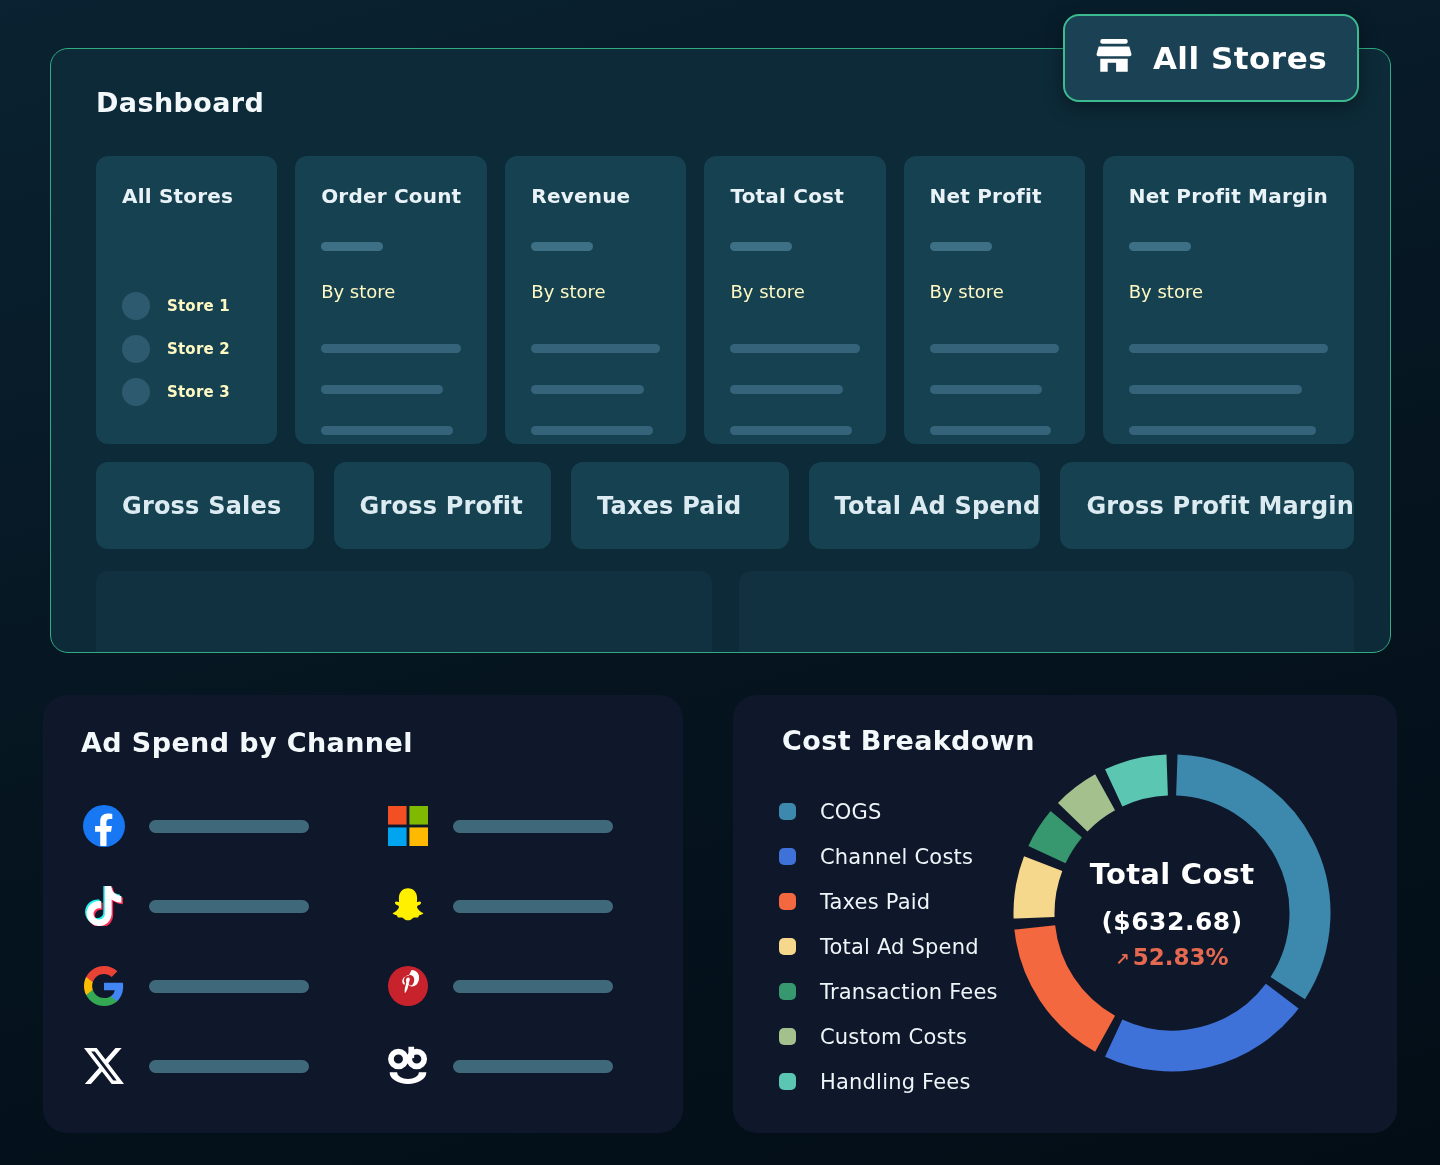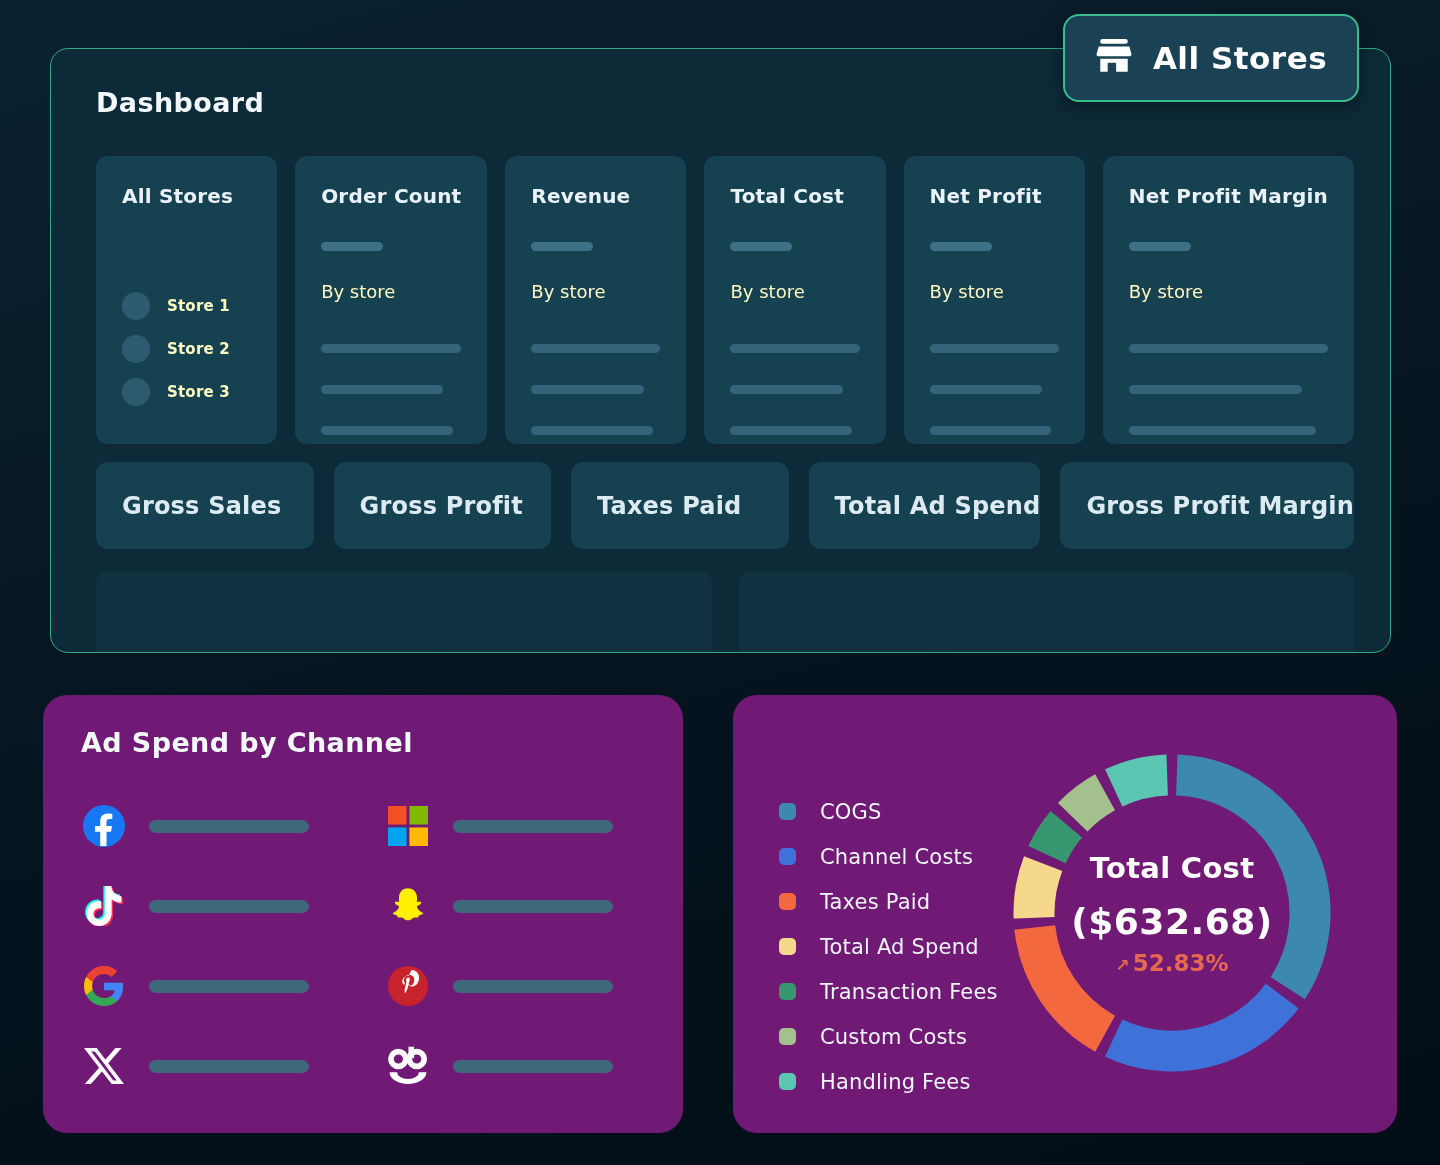--- a/index.html
+++ b/index.html
@@ -42,21 +42,21 @@
   .store-name{ margin-left:17px; font-size:15px; font-weight:700; color:#fef9c3; letter-spacing:.2px; }
 
   .row2{ position:absolute; left:45px; top:413px; width:1258px; height:87px; display:flex; gap:20px; }
   .summary-card{ flex:1; background:#164150; border-radius:12px; display:flex; align-items:center; padding-left:26px; }
   .summary-card span{ font-size:24px; font-weight:700; color:#dcebf1; letter-spacing:.2px; white-space:nowrap; }
 
   .row3{ position:absolute; left:45px; top:522px; width:1258px; height:130px; display:flex; gap:27px; }
   .ghost-card{ flex:1; background:#113140; border-radius:12px; }
 
   
-  .panel{ position:absolute; background:#701a75; border-radius:24px; }
+  .panel{ position:absolute; background:#0f172a; border-radius:24px; }
   .adspend-panel{ left:43px; top:695px; width:640px; height:438px; }
   .cost-panel{ left:733px; top:695px; width:664px; height:438px; }
   .panel-title{ position:absolute; font-size:27px; font-weight:800; color:#f3f8fa; letter-spacing:.4px; }
   .adspend-panel .panel-title{ left:38px; top:32px; }
   .cost-panel .panel-title{ left:49px; top:30px; }
 
   .channel-grid{
     position:absolute; left:40px; top:91px; width:565px;
     display:grid; grid-template-columns:1fr 1fr; column-gap:42px; grid-auto-rows:80px;
   }
@@ -69,21 +69,21 @@
   .legend li{ height:45px; display:flex; align-items:center; gap:24px; }
   .swatch{ width:17px; height:17px; border-radius:5px; flex:0 0 auto; }
   .legend-label{ font-size:21px; color:#eef5f8; letter-spacing:.2px; }
 
   .donut-wrap{ position:absolute; left:279px; top:58px; width:320px; height:320px; }
   .donut-center{
     position:absolute; inset:0; display:flex; flex-direction:column;
     align-items:center; justify-content:center; text-align:center; pointer-events:none;
   }
   .donut-center .c-label{ font-size:29px; font-weight:800; color:#ffffff; letter-spacing:.3px; }
-  .donut-center .c-value{ font-size:36px; font-weight:800; color:#ffffff; margin-top:16px; letter-spacing:.5px; }
+  .donut-center .c-value{ font-size:25px; font-weight:800; color:#ffffff; margin-top:16px; letter-spacing:.5px; }
   .donut-center .c-delta{ font-size:23px; font-weight:800; color:#e5694f; margin-top:8px; }
   .donut-center .c-delta .arr{ font-size:17px; margin-right:3px; }
 </style>
 </head>
 <body>
 
 <div class="store-switcher">
   <span class="icon">
     <svg width="38" height="34" viewBox="0 0 36 32" fill="#ffffff">
       <rect x="5" y="0" width="26" height="4.5" rx="2"></rect>
@@ -279,20 +279,21 @@
           <path fill="#ffffff" d="M3 29a21 13.5 0 0 0 42 0h-8.5a12.5 8 0 0 1-25 0z"></path>
         </svg>
       </span>
       <span class="channel-bar"></span>
     </div>
 
   </div>
 </div>
 
 <div class="panel cost-panel">
+  <div class="panel-title">Cost Breakdown</div>
 
   <ul class="legend">
     <li>
       <span class="swatch" style="background: rgb(61, 137, 173);"></span>
       <span class="legend-label">COGS</span>
     </li>
     <li>
       <span class="swatch" style="background: rgb(63, 114, 216);"></span>
       <span class="legend-label">Channel Costs</span>
     </li>

